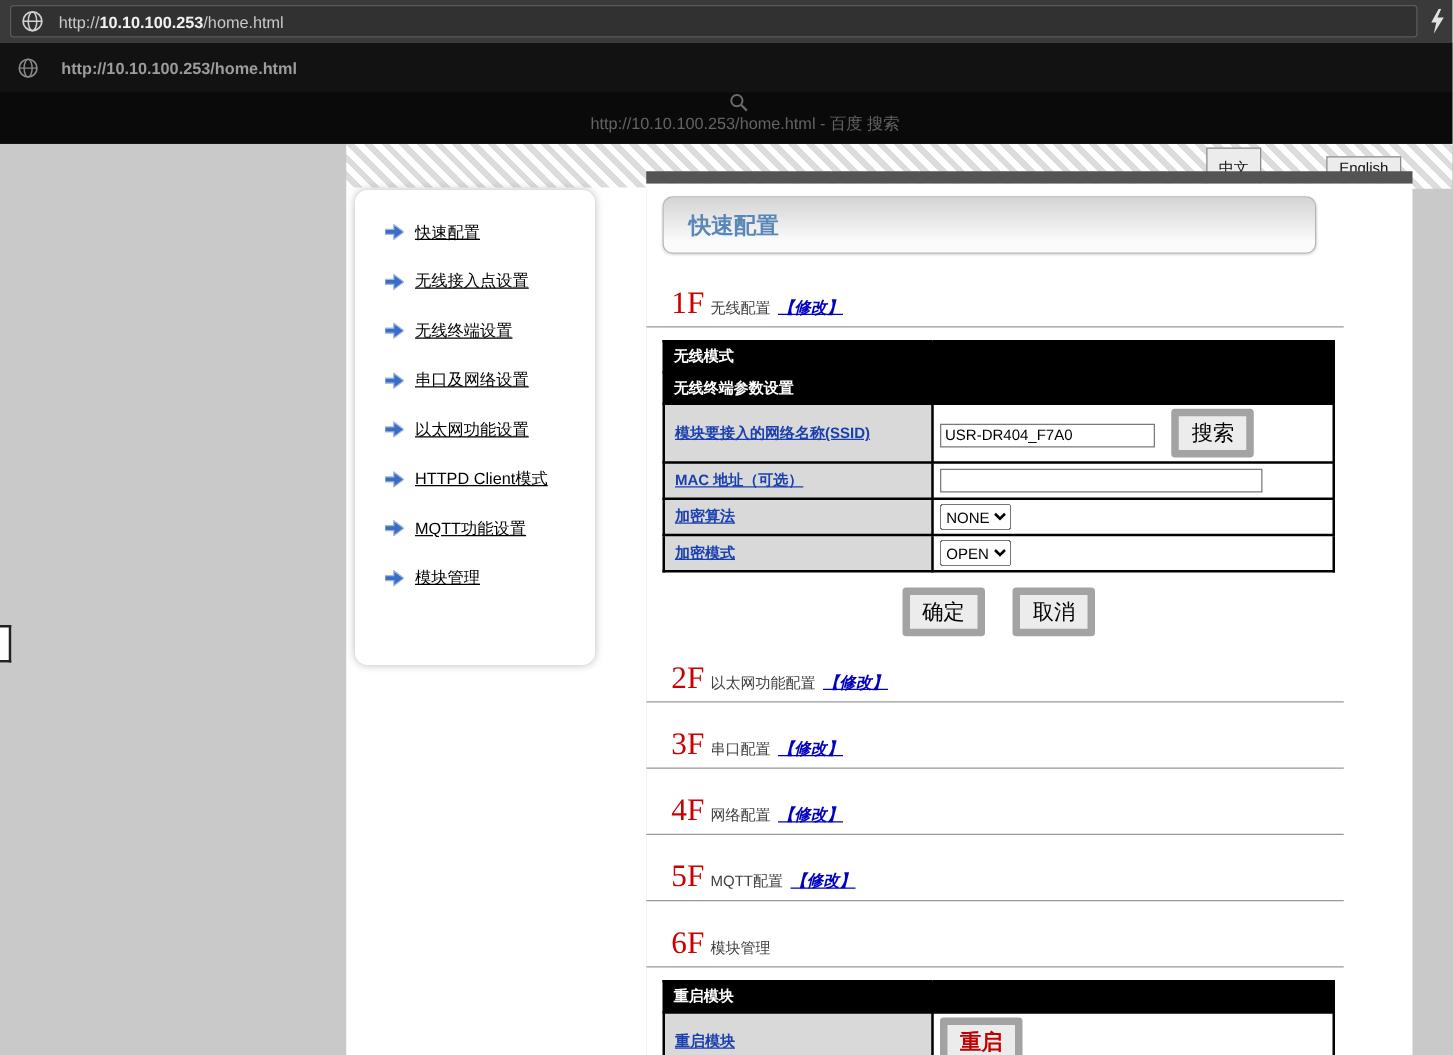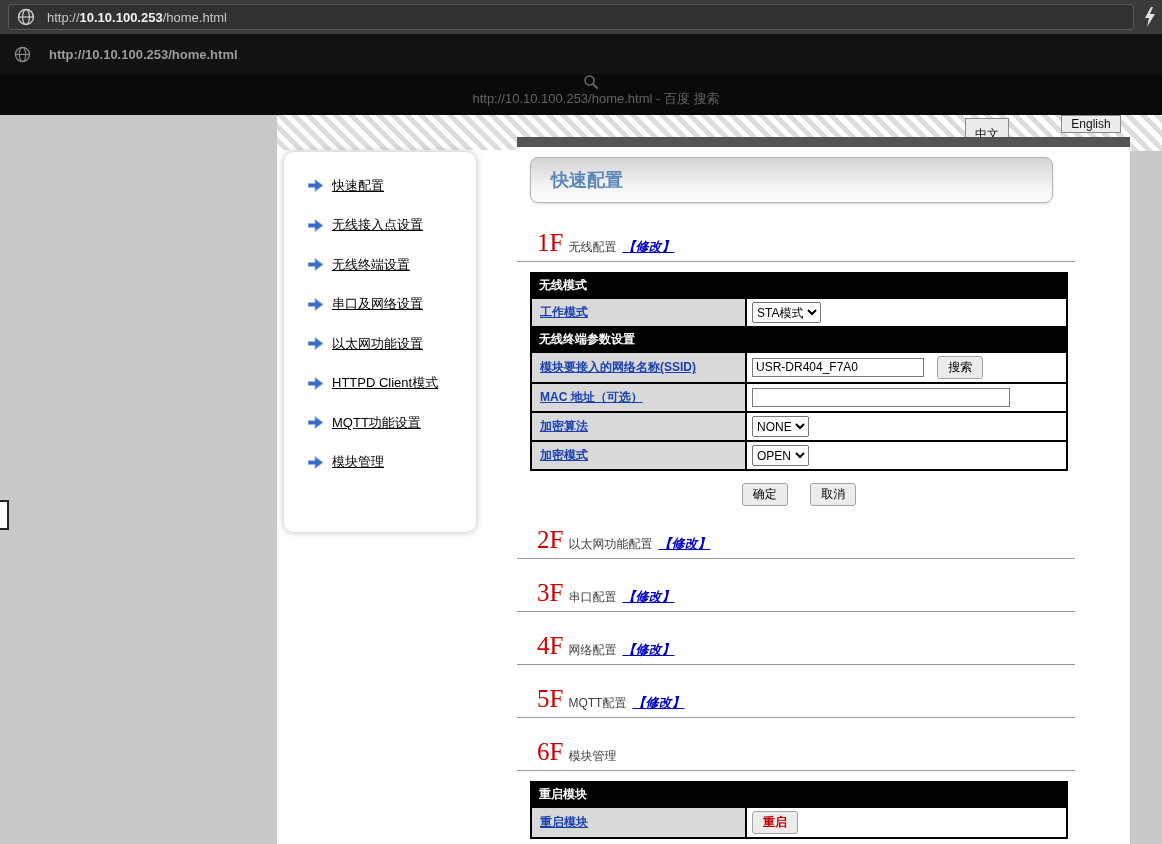--- a/index.html
+++ b/index.html
@@ -33,21 +33,21 @@
   }
   .dark-bar { position:absolute; left:517px; top:22px; width:613px; height:10px; background:#545454; }
   .left-frame { position:absolute; left:277px; top:35px; width:240px; height:694px; background:#ffffff; }
   .main-frame { position:absolute; left:517px; top:32px; width:613px; height:697px; background:#ffffff; overflow:hidden; }
   .lang-btn {
     position:absolute; background:#ececec; border:1px solid #8a8a8a;
     font-size:12px; text-align:center; line-height:14px; cursor:pointer;
     font-family:"Liberation Sans",sans-serif; color:#111; padding:0;
   }
   .btn-zh { left:965px; top:3px; width:44px; height:32px; }
-  .btn-en { left:1061px; top:0; width:60px; height:18px; }
+  .btn-en { left:1061px; top:10px; width:60px; height:18px; }
   
   .side-card {
     position:absolute; left:7px; top:2px; width:192px; height:380px;
     background:#fff; border-radius:10px; box-shadow:0 0 7px rgba(0,0,0,.28);
     padding-top:14px;
   }
   .side-item { height:39.5px; display:flex; align-items:center; padding-left:24px; }
   .side-item a { color:#000; font-size:13px; text-decoration:underline; cursor:pointer; }
   .arrow-ic { width:15px; height:13px; margin-right:9px; flex:0 0 auto; }
   
@@ -70,22 +70,22 @@
     text-align:left; padding:3px 7px; border:2px solid #000; height:21px;
   }
   table.cfg td { border:2px solid #000; font-size:12px; }
   td.lblcell {
     width:215px; background:#d9d9d9; color:#1a3fae; font-weight:bold;
     padding:5px 8px; text-decoration:underline;
   }
   td.valcell { background:#fff; padding:3px 5px; }
   .btnrow { width:538px; margin:12px 0 0 13px; text-align:center; }
   .btn {
-    background:#ececec; border:1px solid #a3a3a3; border-radius:3px;
-    font-size:12px; padding:2px 10px; cursor:pointer; font-family:Liberation Mono, monospace;
+    background:#ececec; border:6px solid #a3a3a3; border-radius:3px;
+    font-size:17px; padding:2px 10px; cursor:pointer; font-family:Liberation Mono, monospace;
   }
   .btn + .btn { margin-left:18px; }
   .btn.red { color:#c00000; font-weight:bold; }
   input[type=text] { height:19px; border:1px solid #7a7a7a; font-size:12px; padding:1px 3px; }
   .in-ssid { width:172px; }
   .in-mac { width:258px; }
   select { font-size:12px; height:21px; }
   .sbtn { margin-left:10px; }
   .edge-art {
     position:absolute; left:0; top:385px; width:9px; height:30px;
@@ -197,28 +197,20 @@
       <a class="mod">【修改】</a>
     </div>
     <div class="hr"></div>
 
     <table class="cfg">
       <tbody>
           <tr>
             <th colspan="2">无线模式</th>
           </tr>
       <tr>
-        <td class="lblcell">工作模式</td>
-        <td class="valcell">
-          <select>
-            <option>STA模式</option>
-          </select>
-        </td>
-      </tr>
-      <tr>
             <th colspan="2">无线终端参数设置</th>
           </tr>
       <tr>
         <td class="lblcell">模块要接入的网络名称(SSID)</td>
         <td class="valcell">
           <input type="text" class="in-ssid" value="USR-DR404_F7A0" style="">
           <button class="btn sbtn">搜索</button>
         </td>
       </tr>
       <tr>

